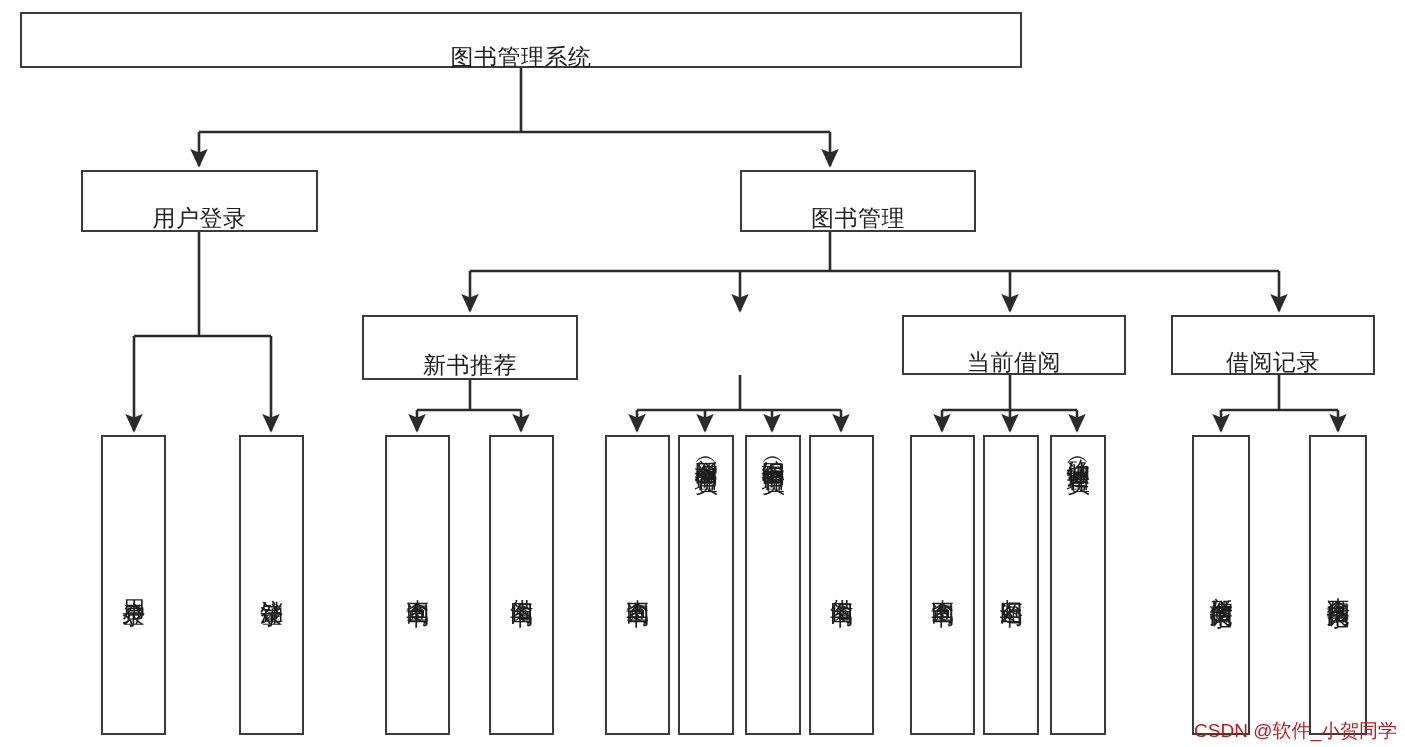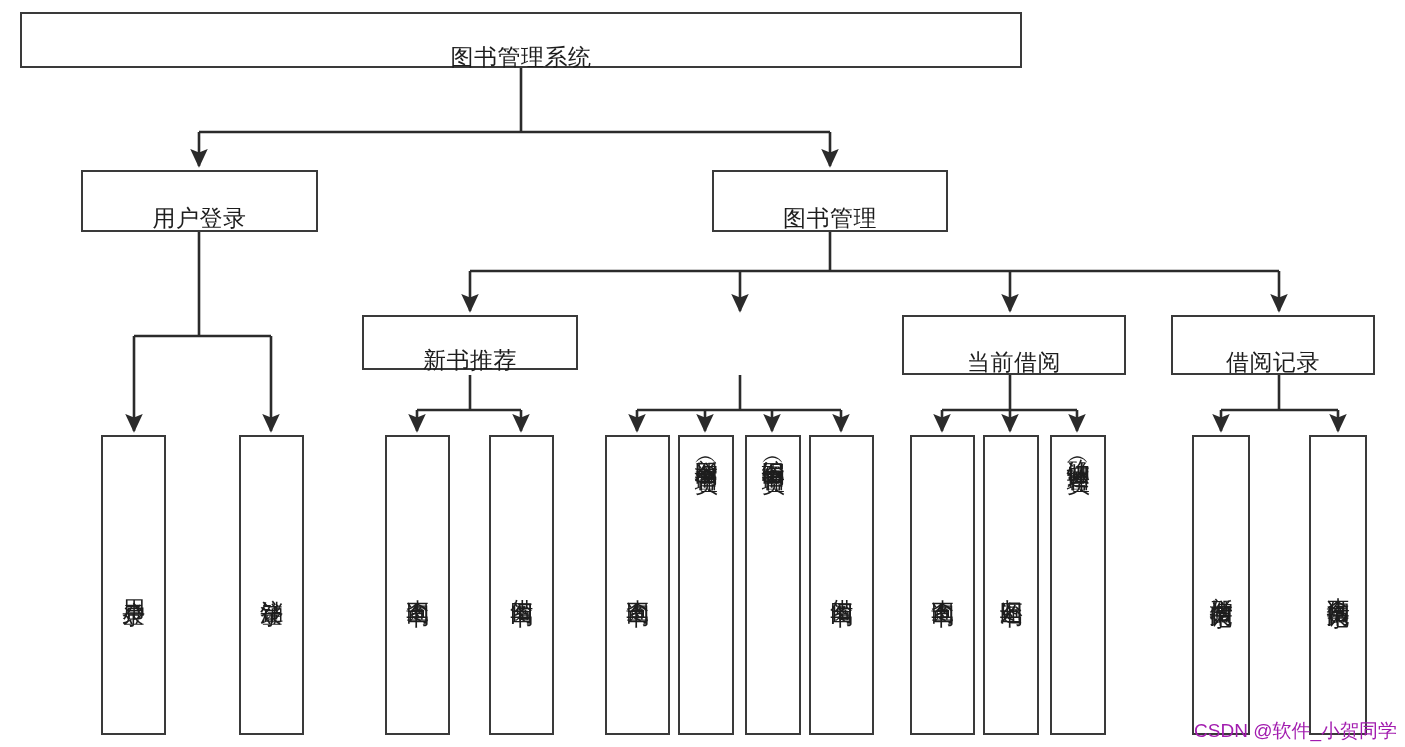--- a/index.html
+++ b/index.html
@@ -64,21 +64,21 @@
     align-items: flex-start;
   }
   .node.vert.top-align .lbl {
     margin-top: 4px;
   }
   #watermark {
     position: absolute;
     right: 8px;
     bottom: 3px;
     font-size: 19px;
-    color: #a21caf;
+    color: #b91c1c;
     white-space: nowrap;
     font-family: "Liberation Sans", "DejaVu Sans", sans-serif;
   }
 </style>
 </head>
 <body>
 
 <div id="canvas">
 
   <svg id="edges" viewBox="0 0 1405 747" width="1405" height="747" xmlns="http://www.w3.org/2000/svg">
@@ -131,25 +131,25 @@
     </g>
   </svg>
 
   <div class="node horiz" style="left:20px; top:12px; width:1002px; height:56px;">
     <span class="lbl">图书管理系统</span>
   </div>
 
   <div class="node horiz" style="left:81px; top:170px; width:237px; height:62px;">
     <span class="lbl">用户登录</span>
   </div>
-  <div class="node horiz" style="left:712px; top:170px; width:236px; height:62px;">
+  <div class="node horiz" style="left:740px; top:170px; width:236px; height:62px;">
     <span class="lbl">图书管理</span>
   </div>
 
-  <div class="node horiz" style="left:362px; top:315px; width:216px; height:55px;align-items:center;">
+  <div class="node horiz" style="left:362px; top:315px; width:216px; height:65px;align-items:center;">
     <span class="lbl">新书推荐</span>
   </div>
   <div class="node horiz" style="left:902px; top:315px; width:224px; height:60px;">
     <span class="lbl">当前借阅</span>
   </div>
   <div class="node horiz" style="left:1171px; top:315px; width:204px; height:60px;">
     <span class="lbl">借阅记录</span>
   </div>
 
   <div class="node vert" style="left:101px; top:435px; width:65px; height:300px;">

